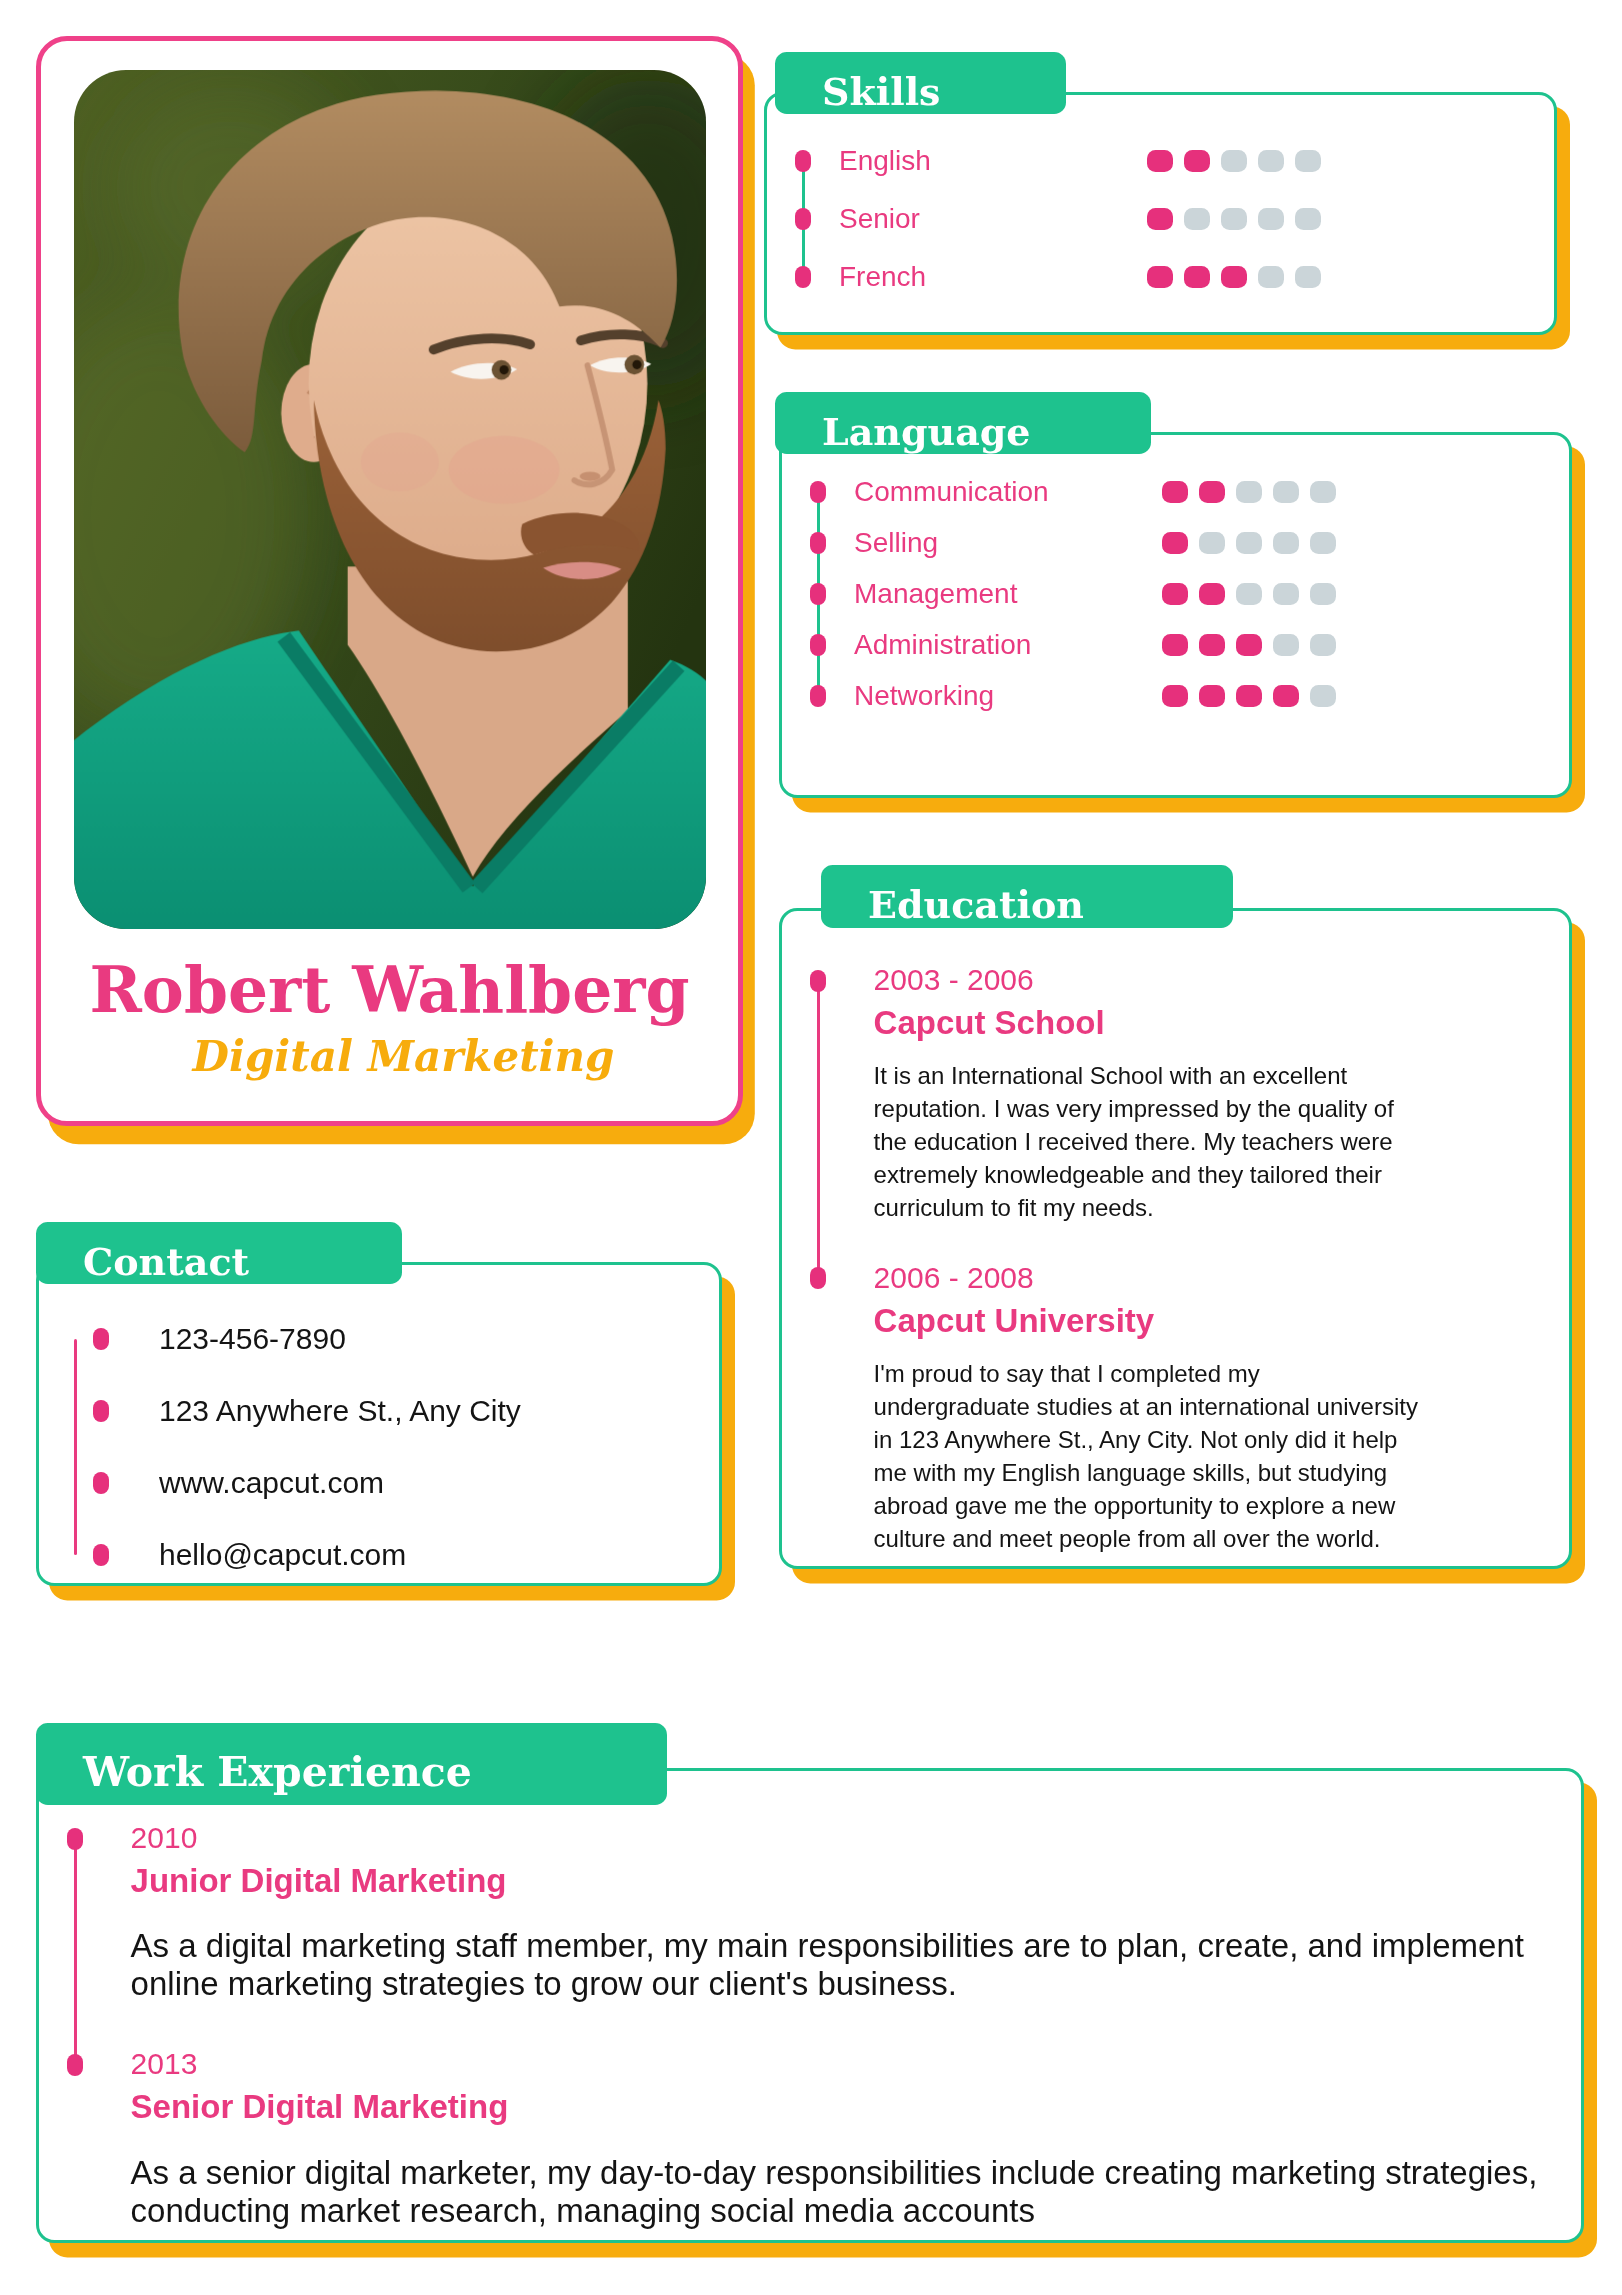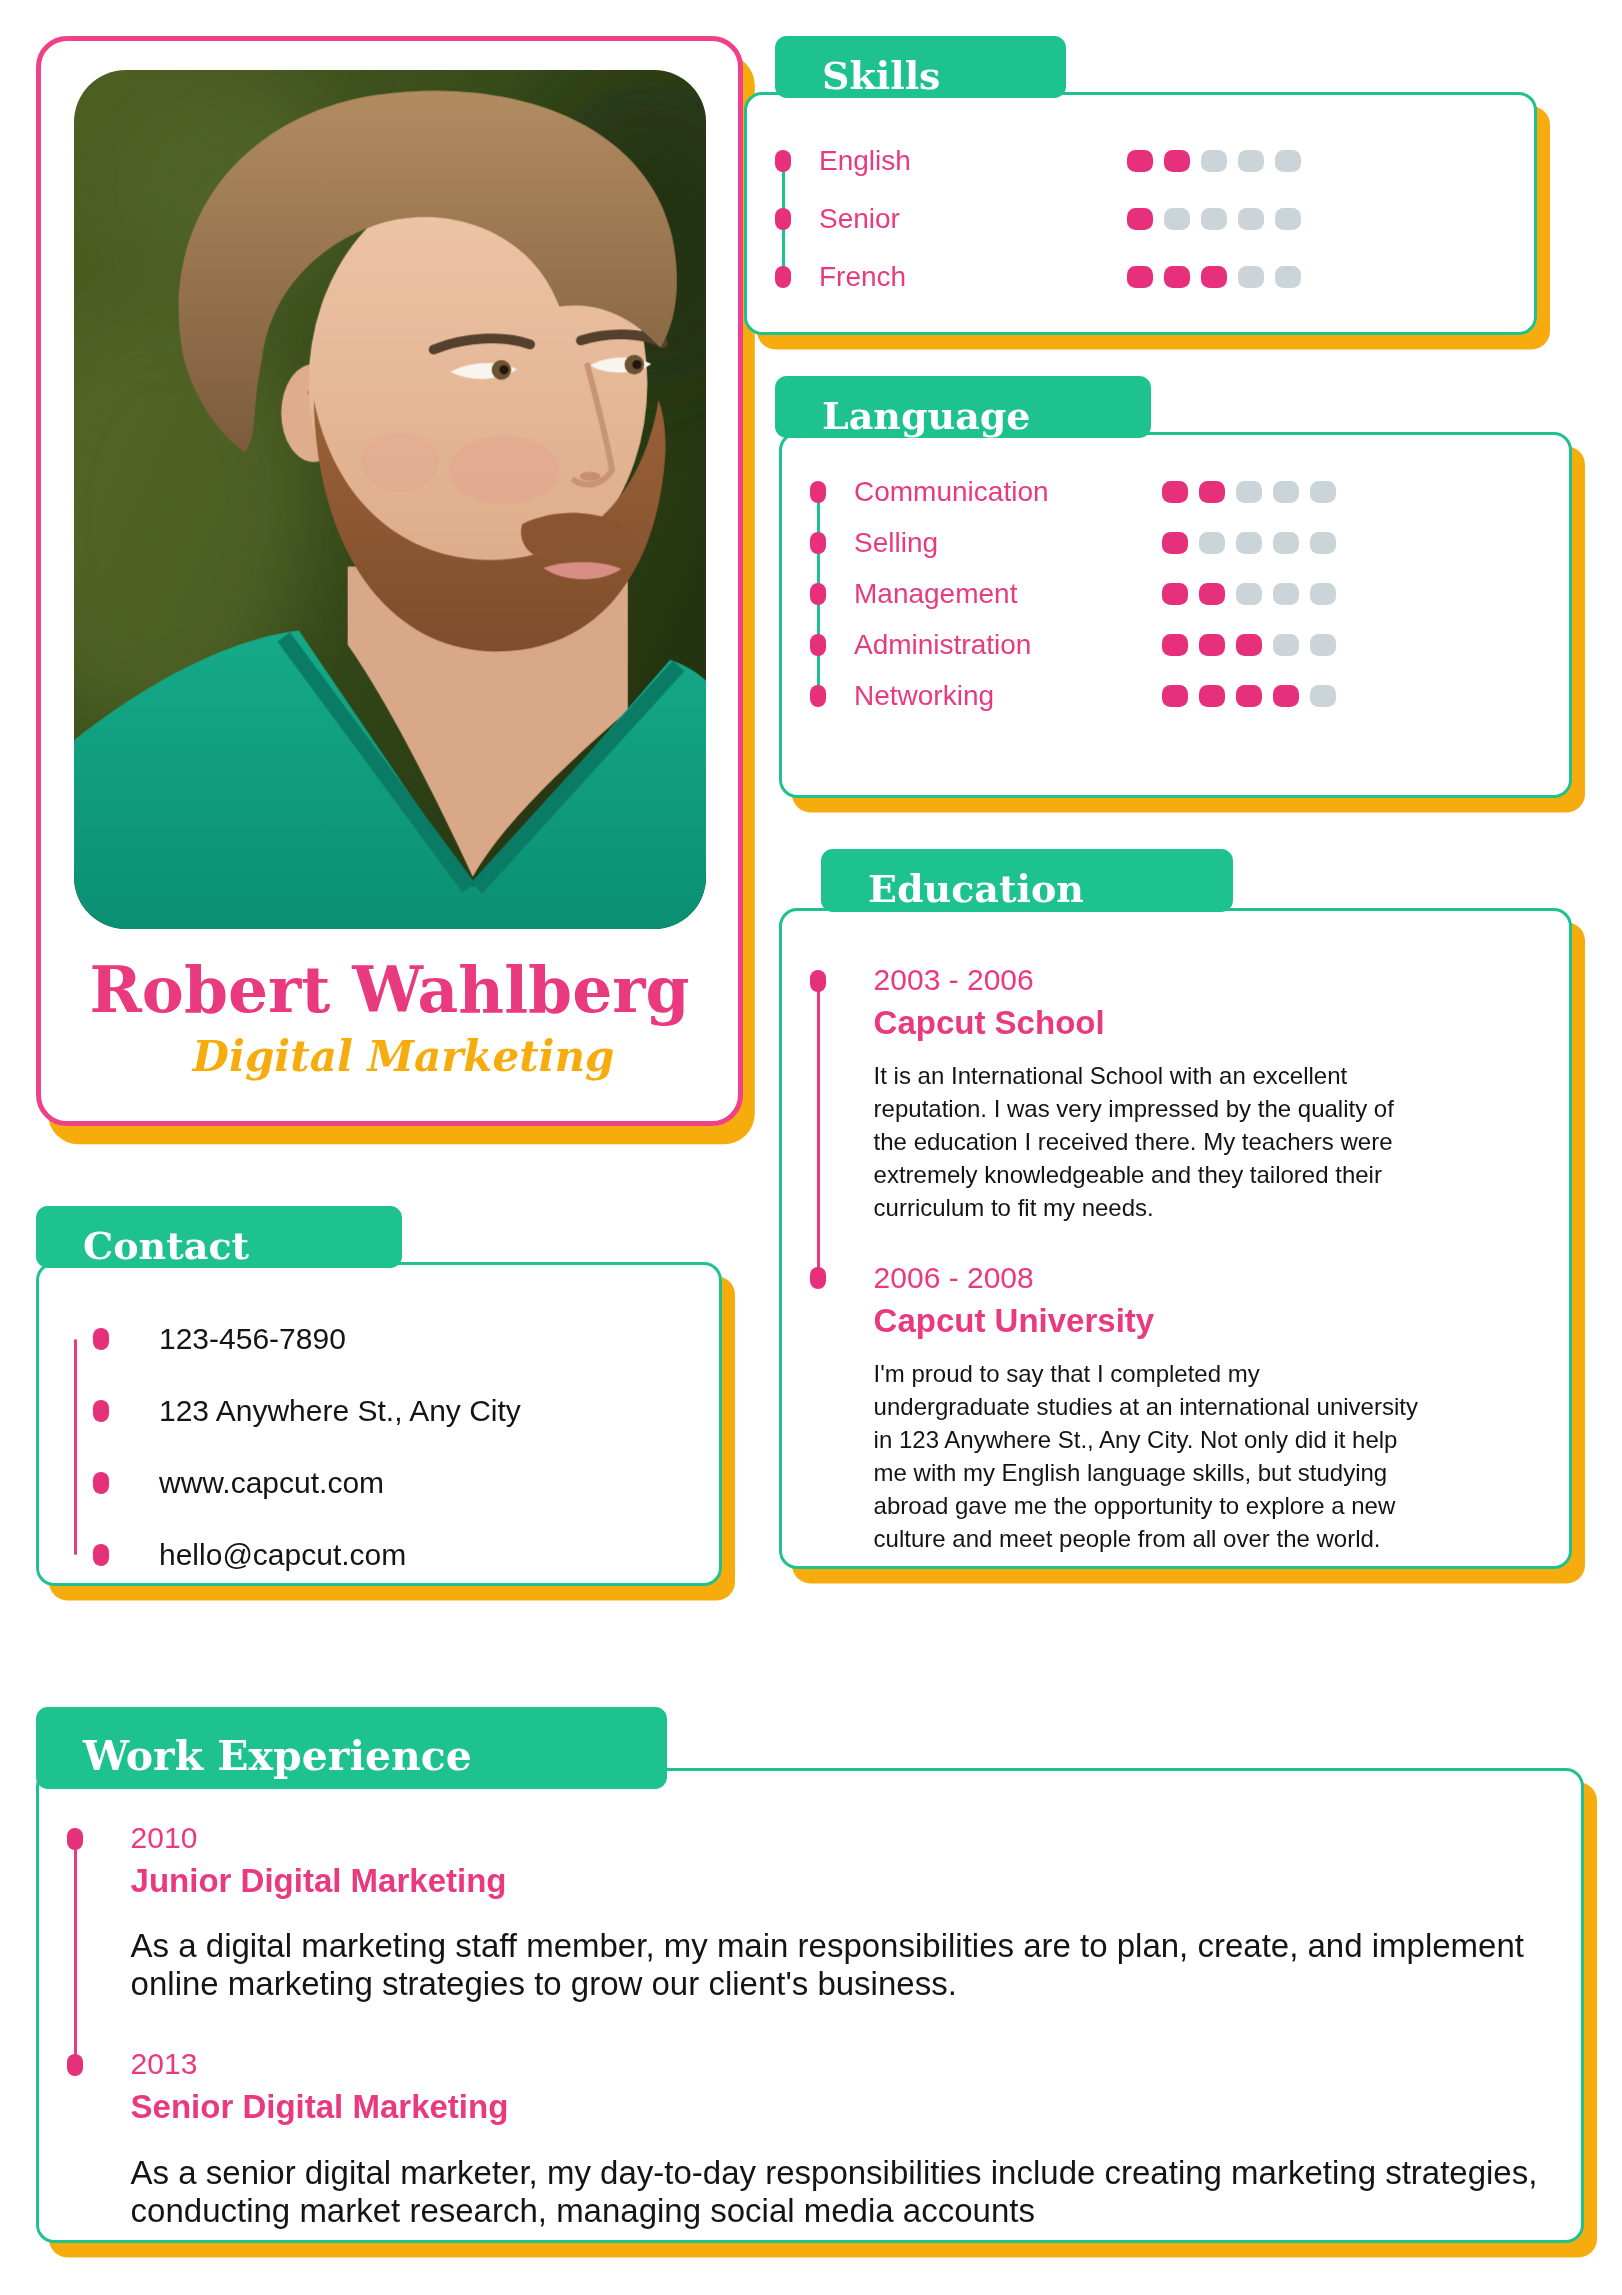--- a/index.html
+++ b/index.html
@@ -8,21 +8,21 @@
   }
   *{box-sizing:border-box;}
   html,body{margin:0;padding:0;background:#fff;}
   body{width:1623px;height:2295px;font-family:"Liberation Sans",sans-serif;}
   .sheet{position:relative;width:1623px;height:2295px;background:#fff;overflow:hidden;}
 
   
   .tab{
     position:absolute;background:var(--teal);color:#fff;z-index:3;
     font-family:"DejaVu Serif",serif;font-weight:700;font-size:38px;
-    display:flex;align-items:center;padding:16px 26px 0 47px;border-radius:11.8px;
+    display:flex;align-items:center;padding:16px 26px 0 47px;border-radius:11.8px;margin-top:16px;
   }
   .card{
     position:absolute;background:#fff;border:3.9px solid var(--teal);border-radius:18.3px;
     box-shadow:13px 14.4px 0 0 var(--orange);z-index:2;
   }
   .tl-line{position:absolute;width:3.3px;border-radius:2px;}
   .teal-line{background:var(--teal);}
   .pink-line{background:var(--pink);}
 
   
@@ -48,21 +48,21 @@
   .node-col{width:72px;display:flex;justify-content:center;flex:0 0 72px;}
   .tl-node{width:15.7px;height:22px;border-radius:7.9px;background:var(--pink-dot);display:block;}
   .rate-label{width:308px;flex:0 0 308px;font-size:28px;color:var(--pink);font-weight:500;}
   .dots{display:flex;gap:11px;align-items:center;}
   .dot{width:26px;height:22px;border-radius:8.5px;display:block;}
   .dot.on{background:var(--pink-dot);}
   .dot.off{background:var(--dot-empty);}
 
   
   .skills-tab{left:775px;top:36px;width:291px;height:62px;}
-  .skills-card{left:744px;top:92px;width:793px;height:243px;}
+  .skills-card{left:764px;top:92px;width:793px;height:243px;}
   .skills-list{top:37px;}
   .skills-card .rate-row{height:58px;}
   .skills-line{left:35px;top:65px;height:115px;}
 
   
   .language-tab{left:775px;top:376px;width:376px;height:62px;}
   .language-card{left:779px;top:432px;width:793px;height:366px;}
   .language-list{top:31px;}
   .language-card .rate-row{height:51px;}
   .language-line{left:35px;top:57px;height:204px;}

